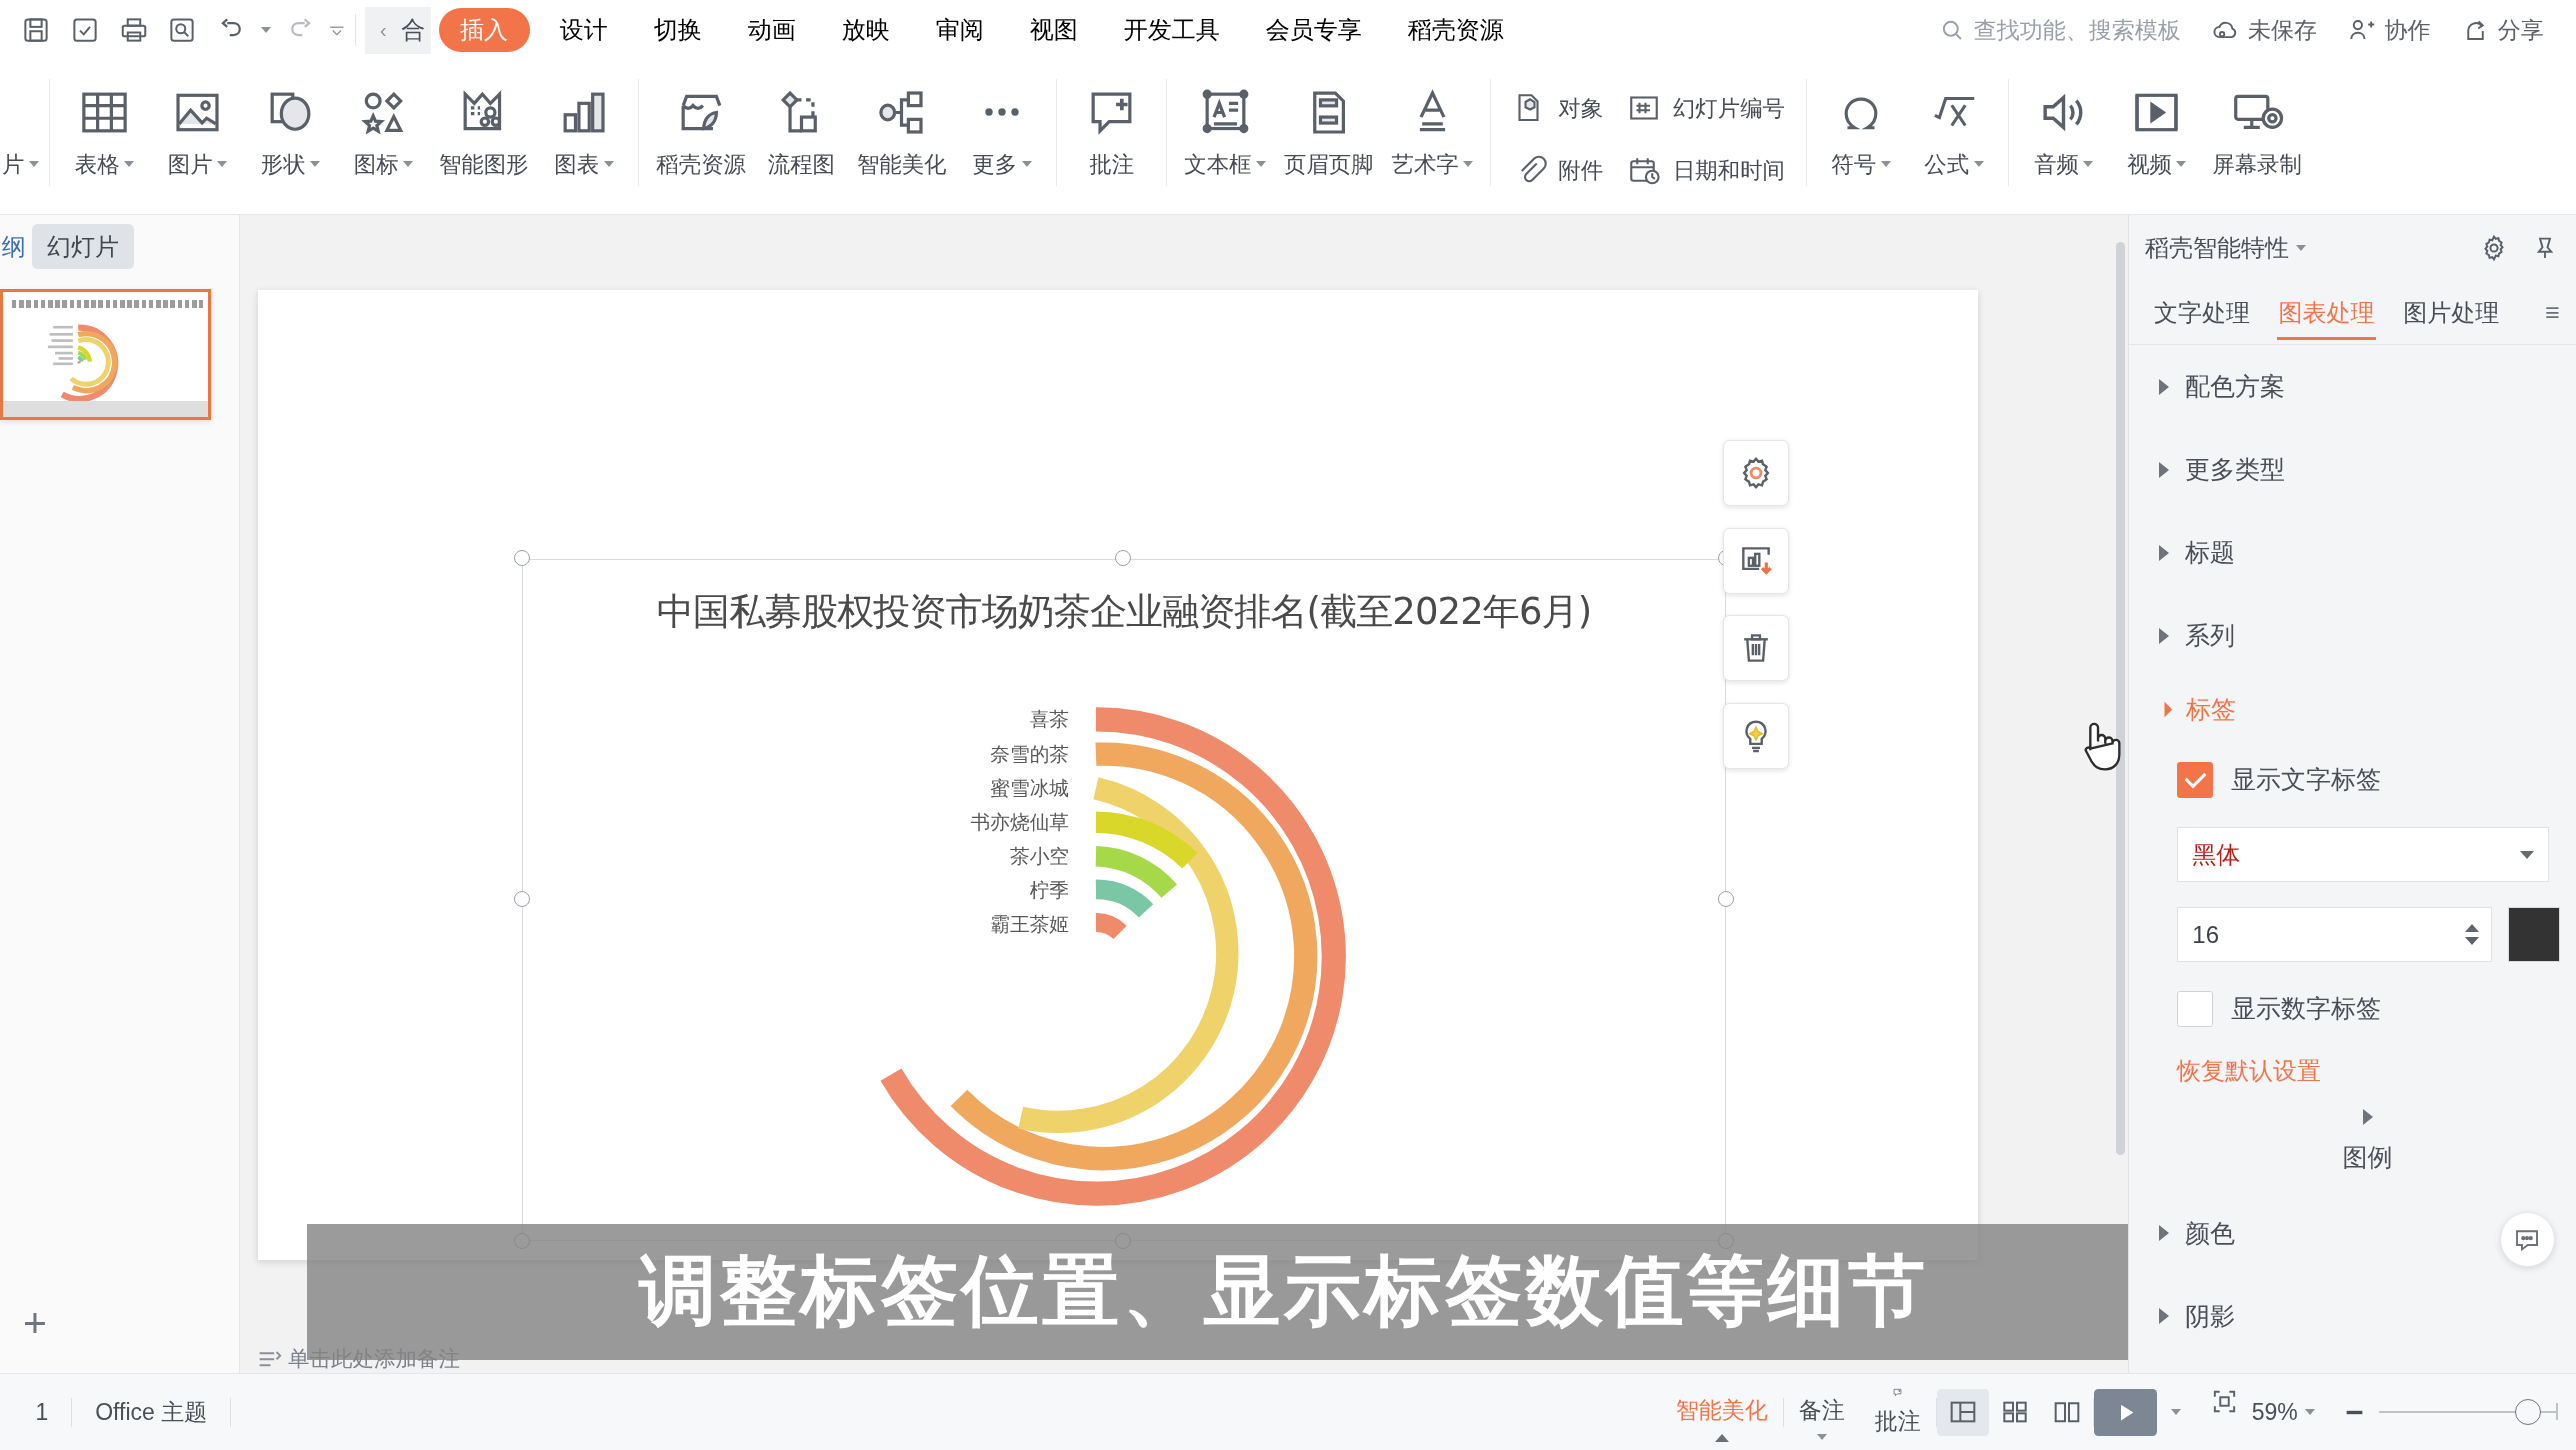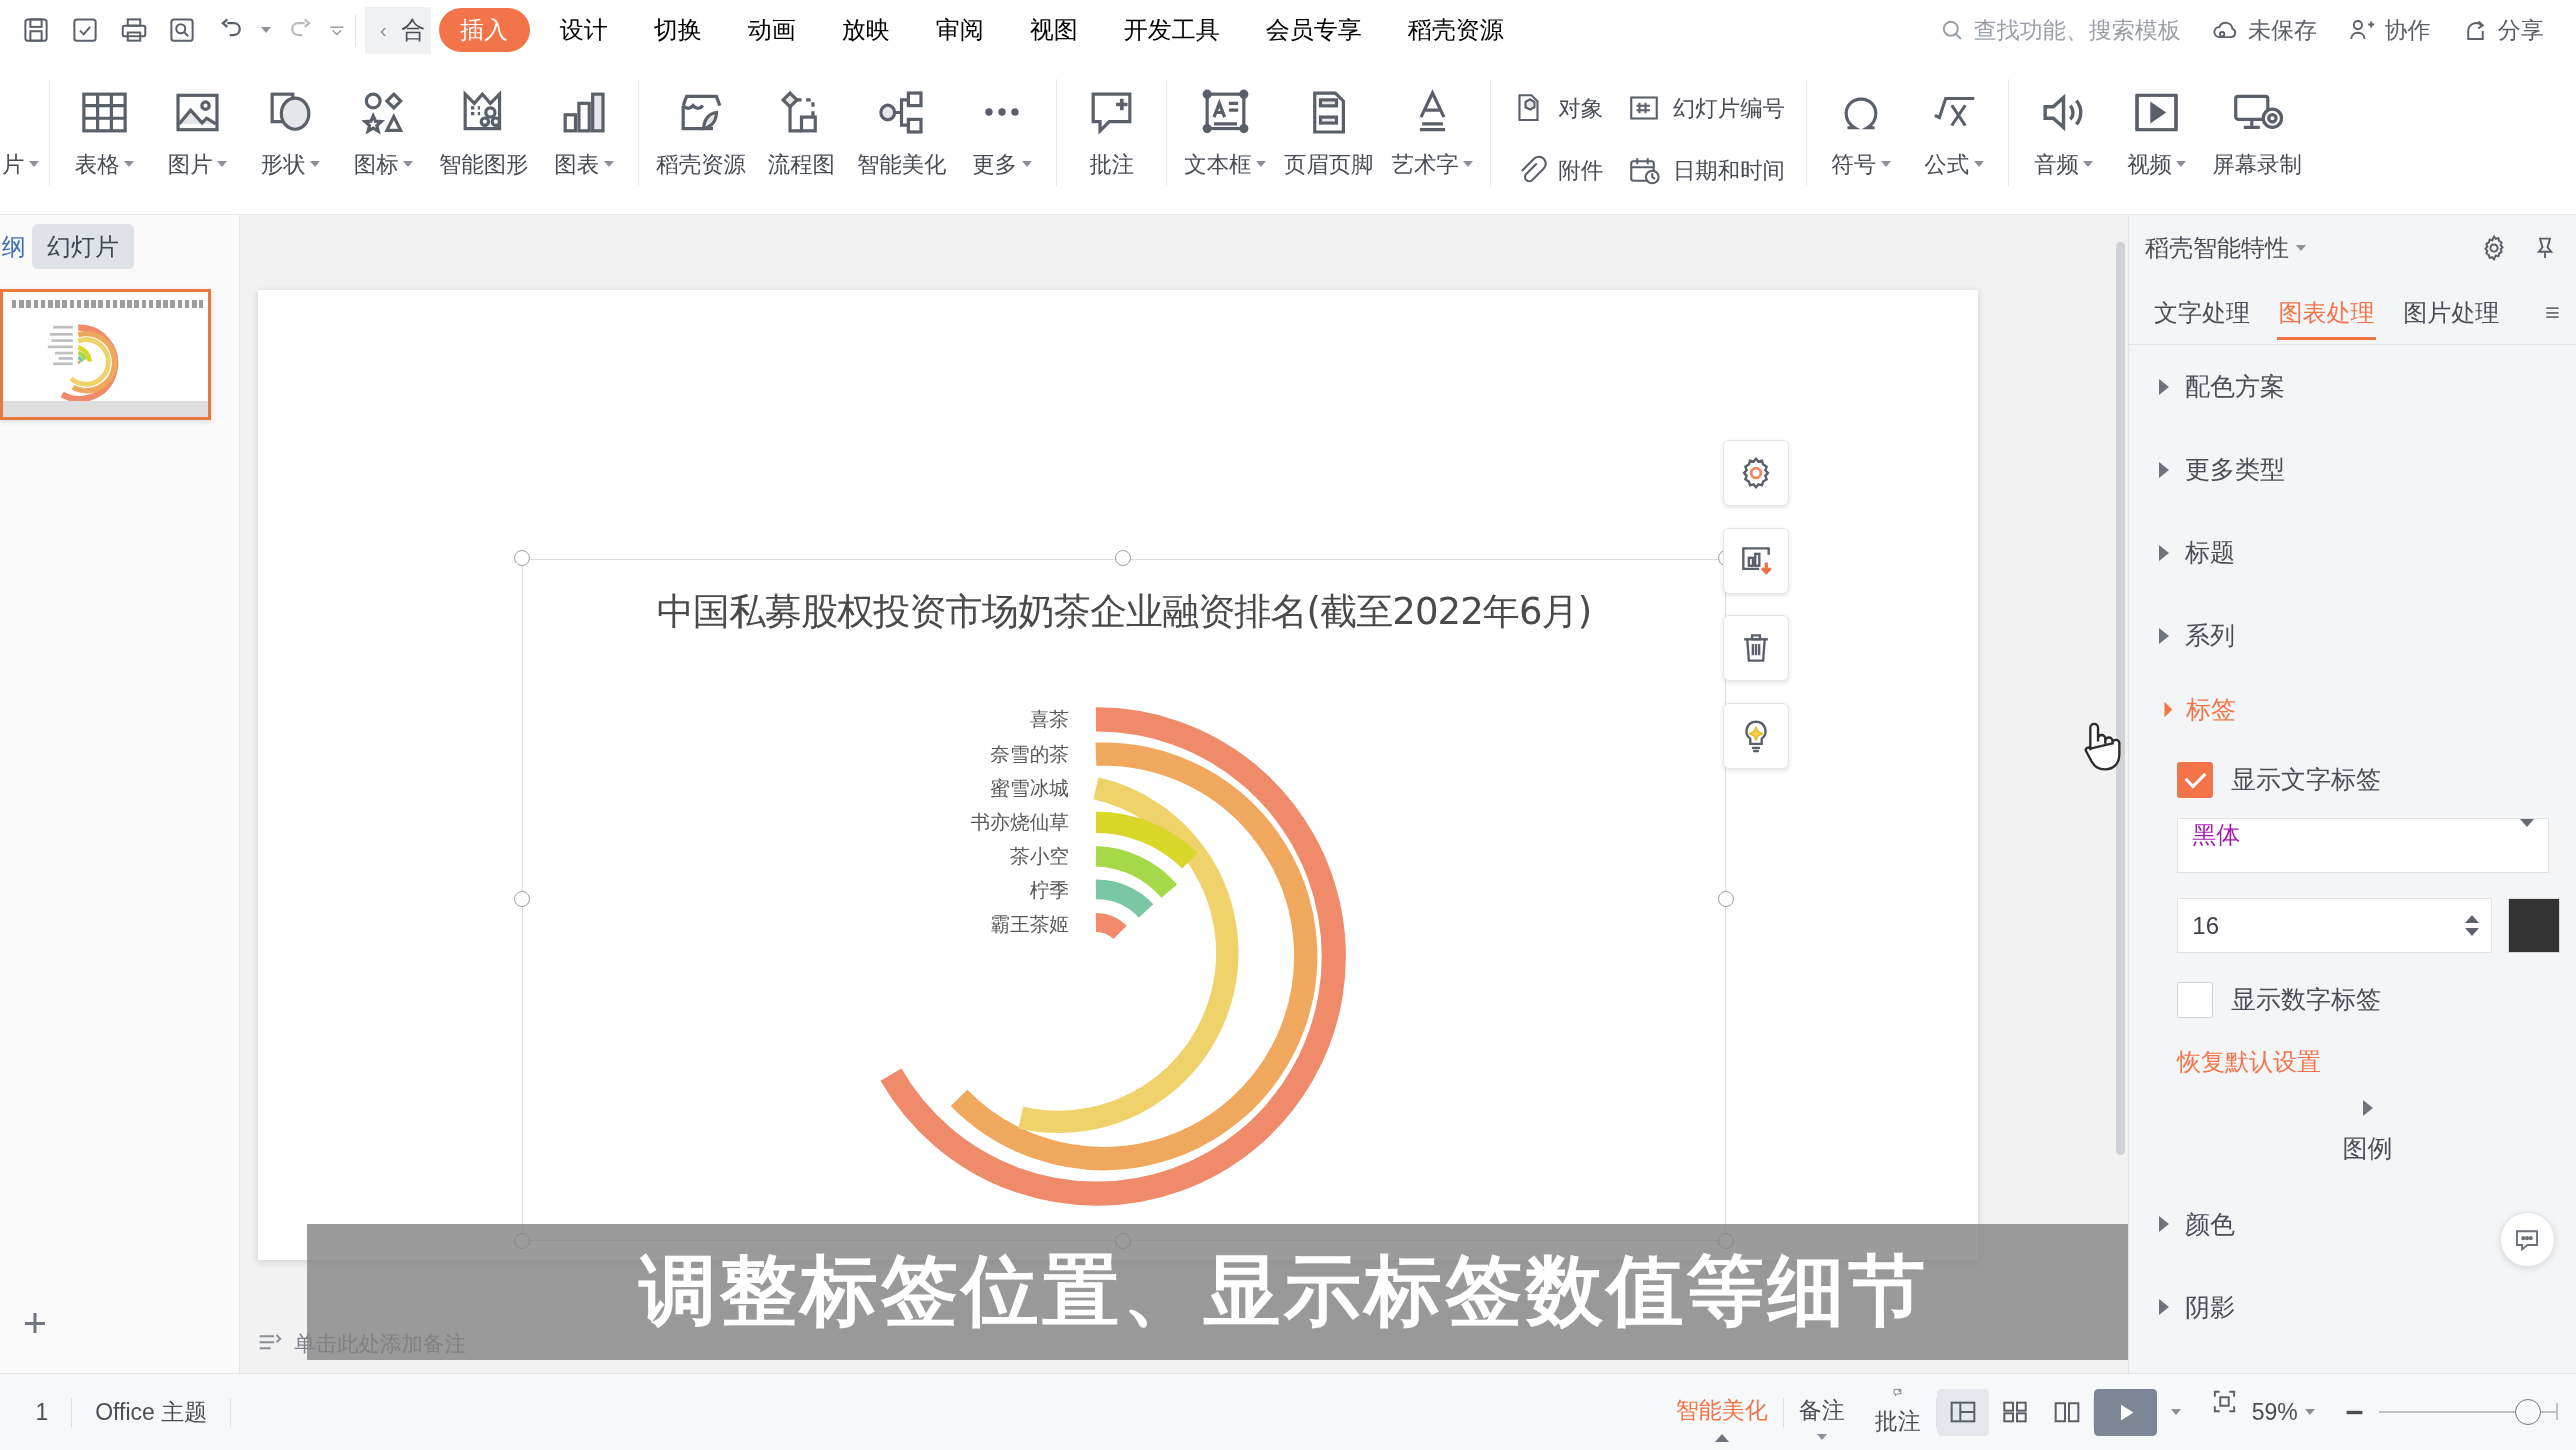--- a/index.html
+++ b/index.html
@@ -142,21 +142,21 @@
   .caption {
     position:absolute; left:307px; top:1224px; width:1954px; height:136px;
     background:rgba(130,130,130,.80); display:flex; align-items:center; justify-content:center;
   }
   .caption span {
     color:#fff; font-size:77px; font-weight:bold; letter-spacing:3.6px; white-space:nowrap;
     font-family:"DejaVu Sans","Liberation Sans",sans-serif;
   }
   .notes {
     position:absolute; left:240px; bottom:77px; width:1889px; height:59px;
-    background:#f2f2f3; display:flex; align-items:center; padding-left:16px; gap:9px;
+    background:#f2f2f3; display:flex; align-items:flex-end; padding-left:16px; gap:3px;
   }
   .notes-txt { font-size:21.5px; color:#7d828a; }
 
   
   .vscroll {
     position:absolute; right:0; top:0; bottom:0; width:16px; background:#f2f2f3;
   }
   .vscroll .thumbbar { position:absolute; left:3.6px; top:27px; width:9px; height:913px;
     background:#cfd2d6; border-radius:4.5px; }
 
@@ -192,21 +192,21 @@
   .chk.on { background:#f4744a; border-color:#f4744a; }
   .chk.on::after {
     content:""; width:16px; height:9px; border-left:3.6px solid #fff; border-bottom:3.6px solid #fff;
     transform:rotate(-45deg) translate(1.8px,-1.8px);
   }
   .rowlbl { font-size:25px; color:#4a4f57; }
 
   .fieldwrap { padding:0 27px 0 48px; }
   .selectbox {
     width:100%; height:55px; background:#fff; border:0.9px solid #e0e2e6; display:flex;
-    align-items:flex-start; padding:0 14.3px; font-size:24px; color:#a21caf; position:relative;
+    align-items:center; padding:0 14.3px; font-size:24px; color:#b91c1c; position:relative;margin-top:9px;
   }
   .selectbox .dd { position:absolute; right:14.3px; width:0;height:0;
     border-left:7.2px solid transparent;border-right:7.2px solid transparent;border-top:8px solid #666b73; }
   .sizerow { display:flex; align-items:center; gap:16px; padding:0 16px 0 48px; }
   .spin {
     flex:1; height:55px; background:#fff; border:0.9px solid #e0e2e6; display:flex;
     align-items:center; padding:0 14.3px; font-size:24px; color:#3e434b; position:relative;
   }
   .spin .arrows { position:absolute; right:12.5px; display:flex; flex-direction:column; gap:4.5px; }
   .swatch { width:52px; height:55px; background:#333333; border:0.9px solid #d9dbdf; }

